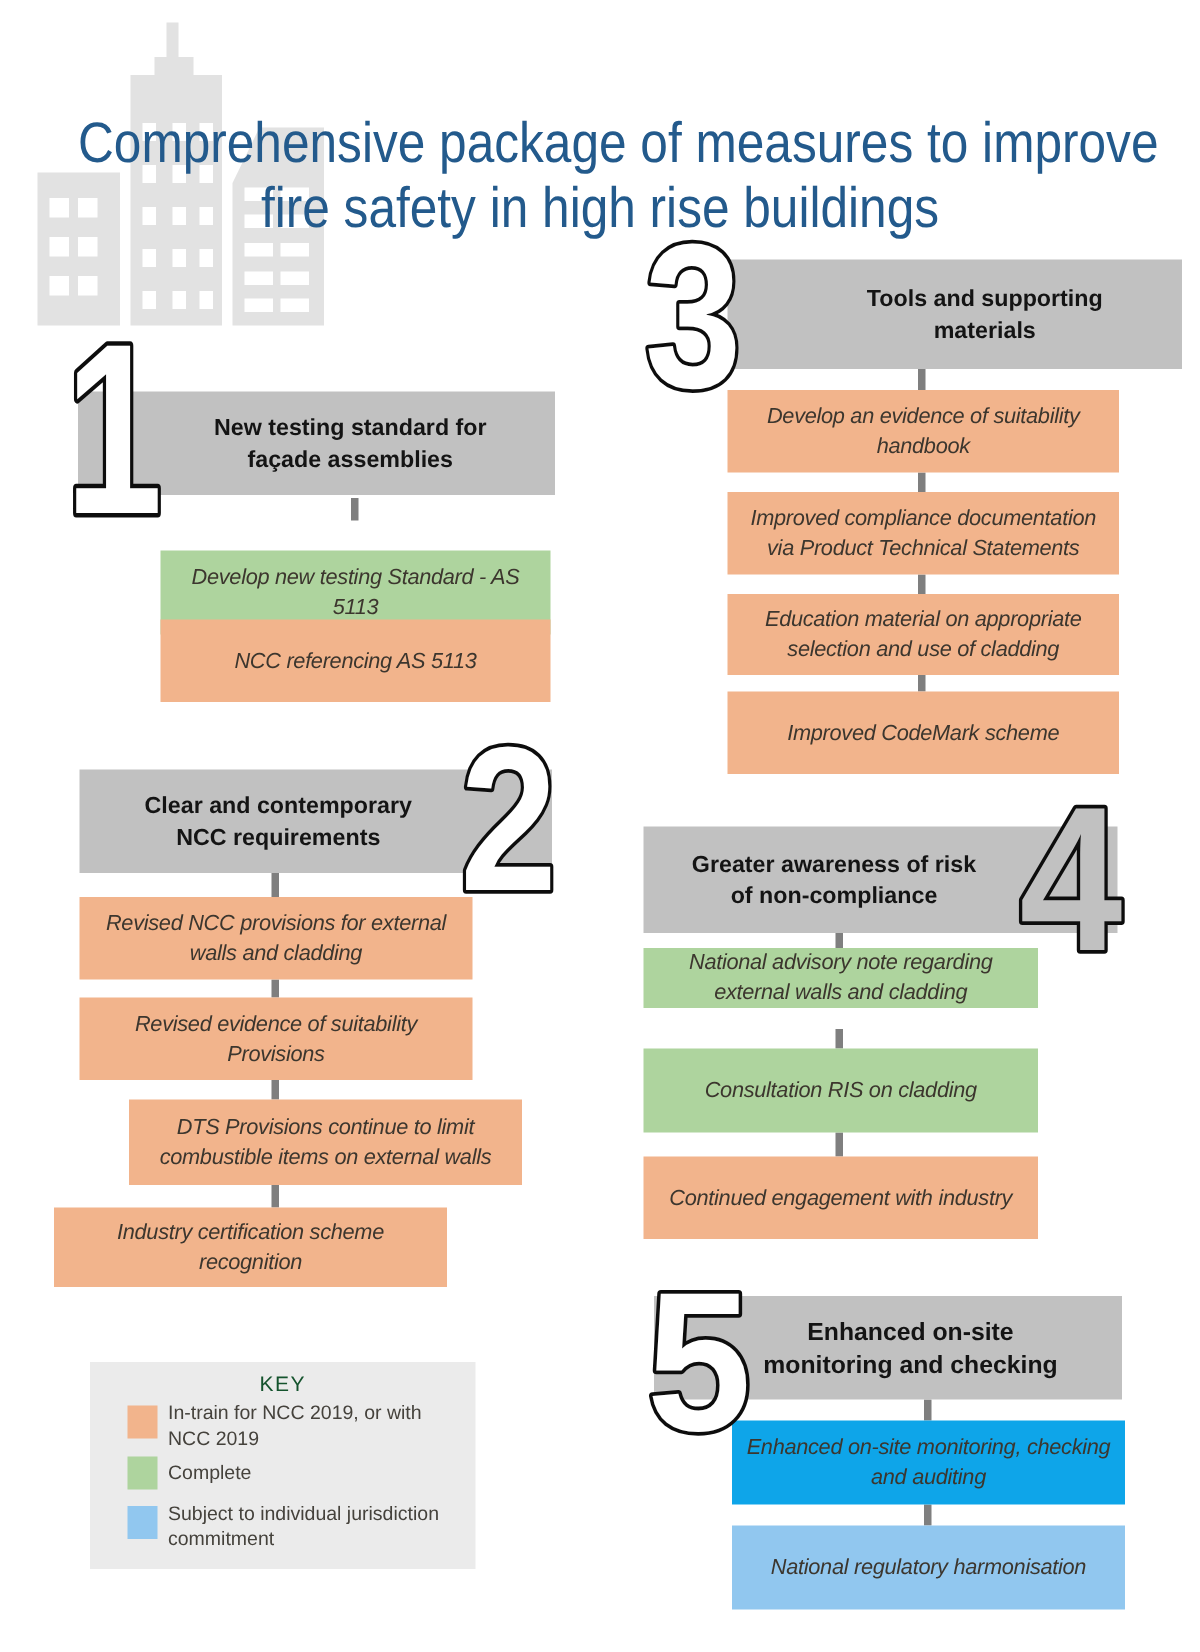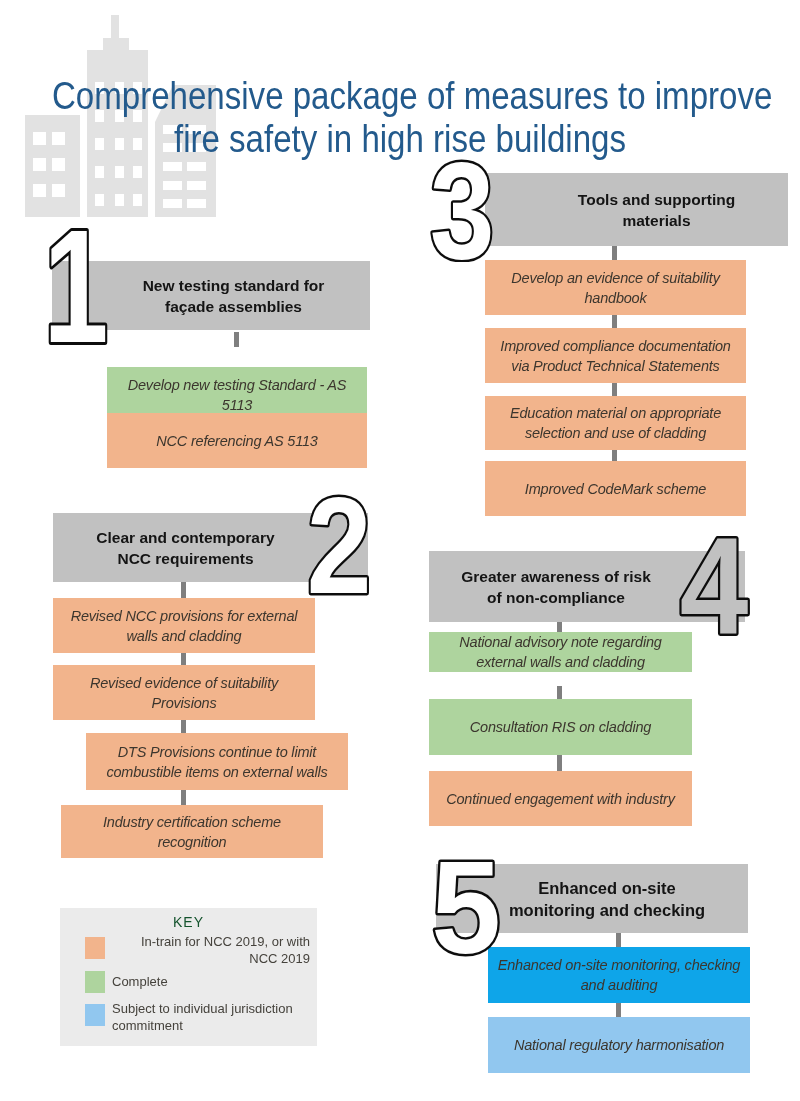--- a/index.html
+++ b/index.html
@@ -113,21 +113,21 @@
     </div>
   <div class="conn" style="left:181px;top:653px;height:12px;"></div>
   <div class="step" style="left: 53px; top: 665px; width: 262px; height: 55px; background: rgb(242, 180, 140);">
       <span>Revised evidence of suitability Provisions</span>
     </div>
   <div class="conn" style="left:181px;top:720px;height:13px;"></div>
   <div class="step" style="left: 53px; top: 733px; width: 262px; height: 57px; background: rgb(242, 180, 140); margin-left: 33px;">
       <span>DTS Provisions continue to limit combustible items on external walls</span>
     </div>
   <div class="conn" style="left:181px;top:790px;height:15px;"></div>
-  <div class="step" style="left: 61px; top: 805px; width: 262px; height: 53px; background: rgb(242, 180, 140);">
+  <div class="step" style="left: 36px; top: 805px; width: 262px; height: 53px; background: rgb(242, 180, 140);">
       <span>Industry certification scheme recognition</span>
     </div>
 
   <svg class="num" style="left:419px;top:154px;" width="90" height="108">
     <g transform="translate(43,104) scale(0.85,1)">
       <text x="0" y="0" text-anchor="middle" font-size="137" stroke-width="5" fill="#FFFFFF">3</text>
     </g>
   </svg>
   <div class="hdr" style="left:445px;top:173px;width:303px;height:73px;padding-left:40px;margin-left:40px;">
     <span>Tools and supporting</span>
@@ -186,20 +186,20 @@
       <span>Enhanced on-site monitoring, checking and auditing</span>
     </div>
   <div class="conn" style="left:616px;top:1003px;height:14px;"></div>
   <div class="step" style="left: 488px; top: 1017px; width: 262px; height: 56px; background: rgb(145, 199, 239);">
       <span>National regulatory harmonisation</span>
     </div>
 
   <div class="key-box">
     <div class="key-title">KEY</div>
     <div class="sw" style="top: 29px; background: rgb(242, 180, 140);"></div>
-    <div class="key-label" style="top:26px;text-align:right;">In-train for NCC 2019, or with NCC 2019</div>
+    <div class="key-label" style="top:26px;">In-train for NCC 2019, or with NCC 2019</div>
     <div class="sw" style="top: 63px; background: rgb(174, 212, 158);"></div>
     <div class="key-label" style="top:66px;">Complete</div>
     <div class="sw" style="top: 96px; background: rgb(145, 199, 239);"></div>
     <div class="key-label" style="top:93px;">Subject to individual jurisdiction commitment</div>
   </div>
 
 </div>
 
 </body></html>

